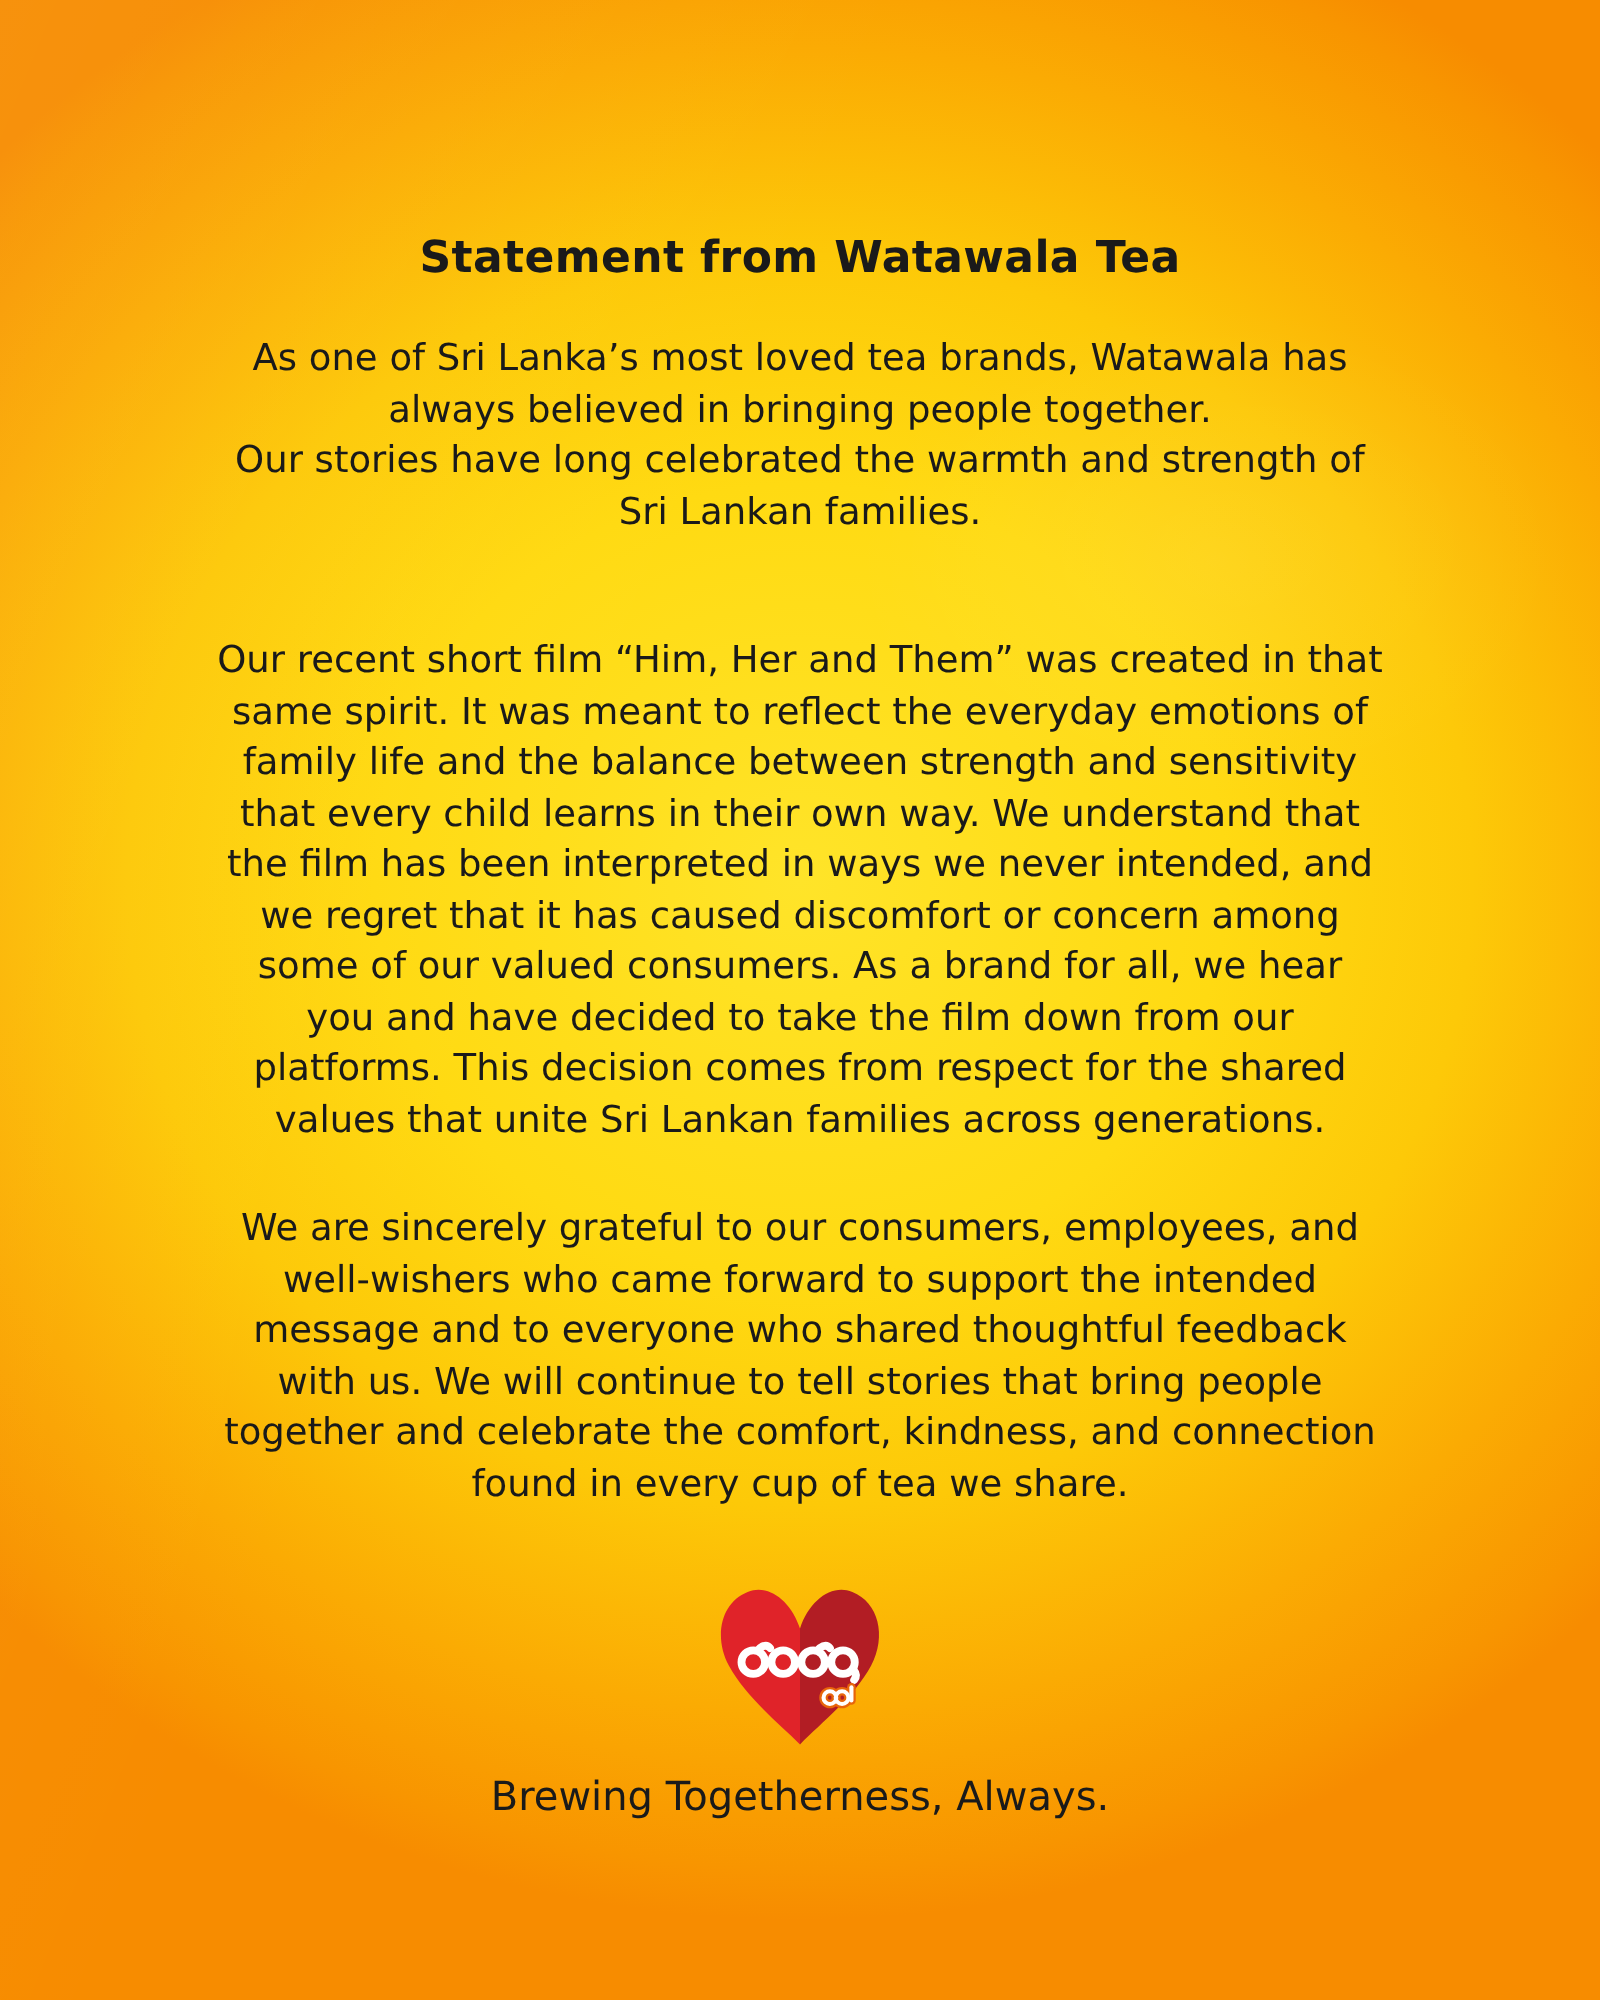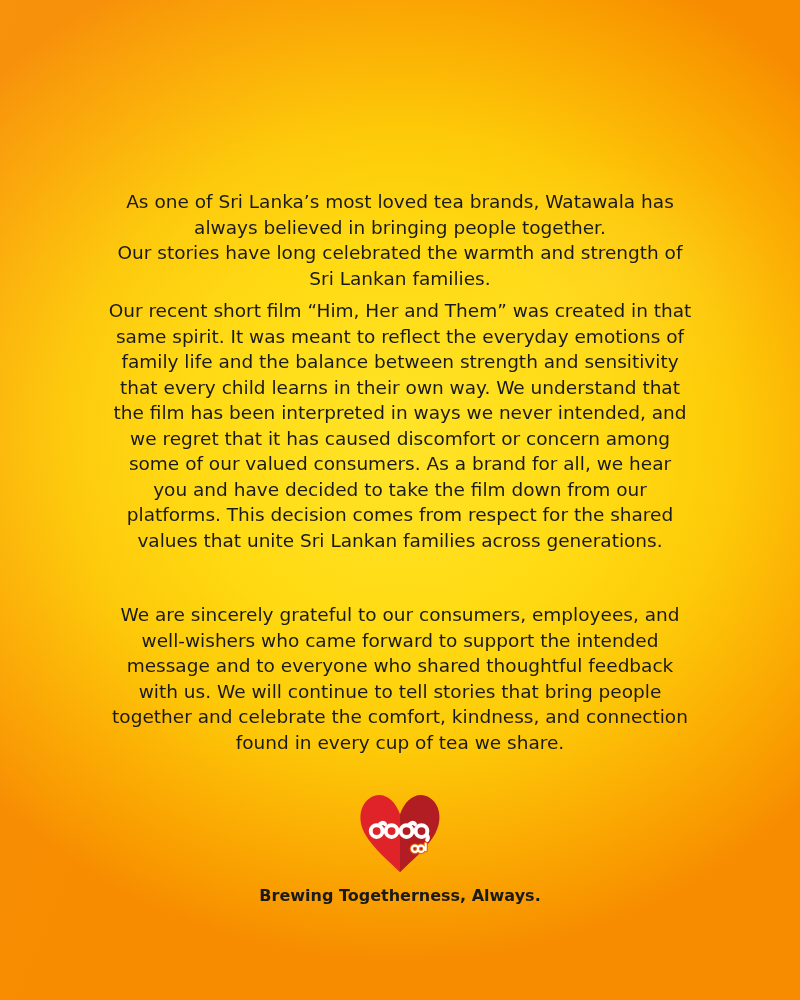--- a/index.html
+++ b/index.html
@@ -31,53 +31,54 @@
 
   .para {
     position: absolute;
     left: 80px;
     width: 640px;
     font-size: 18.5px;
     line-height: 25.5px;
     white-space: pre-line;
     font-weight: 400;
   }
-  .p1 { top: 189px; }
-  .p2 { top: 298px; }
+  .p1 { top: 167px; }
+  .p2 { top: 318px; }
   .p3 { top: 602px; }
 
   .logo {
     position: absolute;
     top: 789px; left: 0; right: 0;
     height: 86px;
     display: flex;
     justify-content: center;
     align-items: flex-start;
   }
 
   .tagline {
     position: absolute;
     top: 886px; left: 0; right: 0;
-    font-size: 16px;
-    font-weight: 700;
+    font-size: 20px;
+    font-weight: 400;
   }
 
   .sr-only {
     position: absolute;
     width: 1px; height: 1px;
     overflow: hidden;
     clip: rect(0 0 0 0);
     white-space: nowrap;
   }
 </style>
 </head>
 <body>
 
 <div class="poster">
 
+  <h1 class="title">Statement from Watawala Tea</h1>
 
   <p class="para p1">As one of Sri Lanka’s most loved tea brands, Watawala has
 always believed in bringing people together.
 Our stories have long celebrated the warmth and strength of
 Sri Lankan families.</p>
 
   <p class="para p2">Our recent short film “Him, Her and Them” was created in that
 same spirit. It was meant to reflect the everyday emotions of
 family life and the balance between strength and sensitivity
 that every child learns in their own way. We understand that

